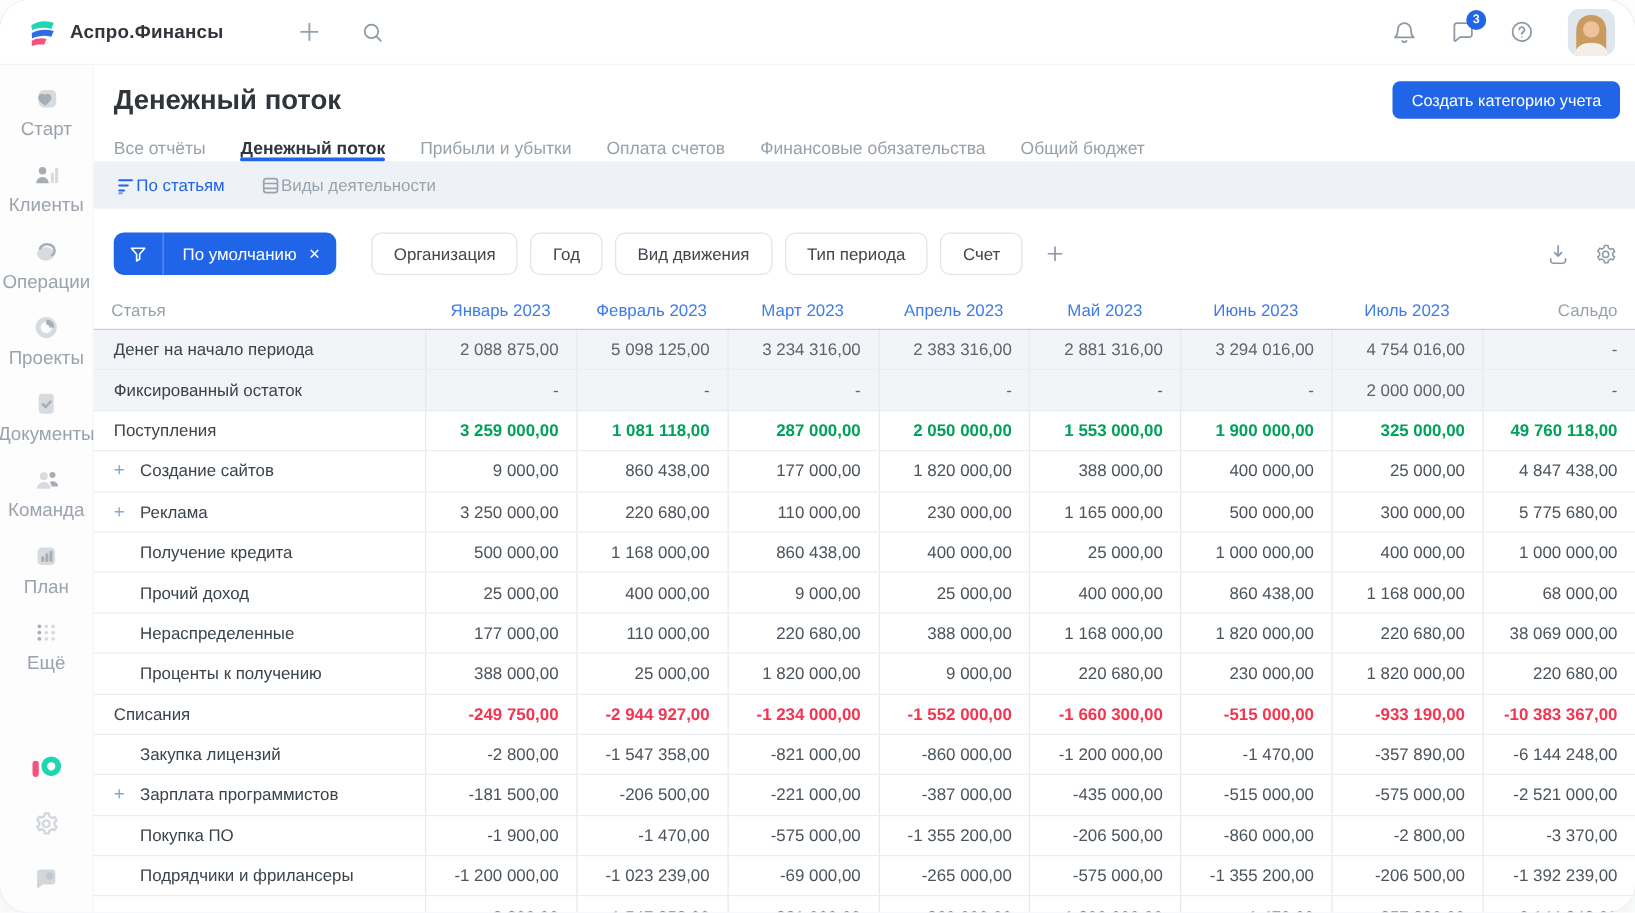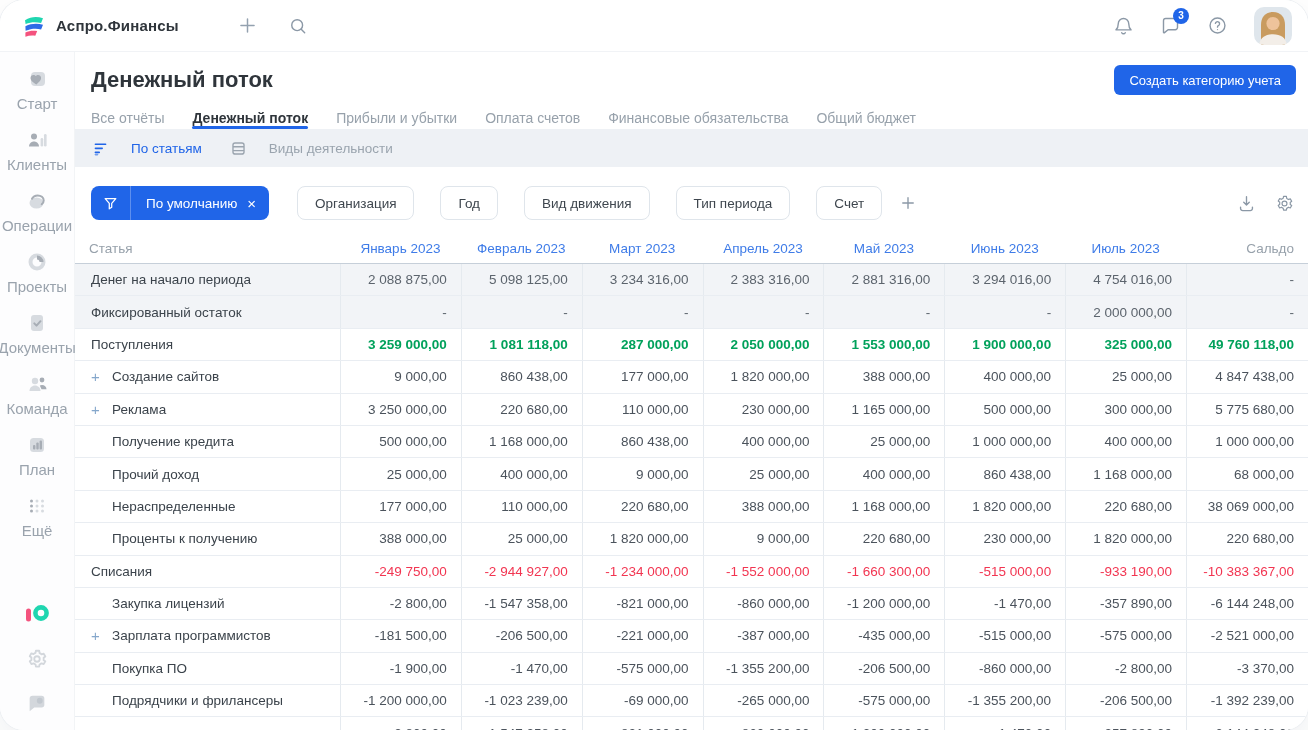--- a/index.html
+++ b/index.html
@@ -37,51 +37,51 @@
   .page-head{padding:13px 12px 0 16px}
   .head-top{display:flex;align-items:center;justify-content:space-between}
   .page-title{font-size:22px;font-weight:600;color:#2f353b}
   .create-btn{height:30px;padding:0 15px;background:var(--accent);color:#fff;border:none;border-radius:6px;
               font-size:13px;font-family:inherit;cursor:pointer}
   .tabs{display:flex;gap:28px;margin-top:15px}
   .tab{font-size:14px;color:#97a1ab;padding-bottom:3px;position:relative;cursor:pointer;white-space:nowrap}
   .tab.active{color:#2f353b;font-weight:700}
   .tab.active::after{content:"";position:absolute;left:0;right:0;bottom:0;height:3px;border-radius:2px;background:var(--accent)}
   .subbar{height:38px;flex:0 0 38px;background:#eef1f5;display:flex;align-items:center;gap:28px;padding:0 17px}
-  .subtab{display:flex;align-items:center;gap:22px;font-size:13.5px;color:#9aa4ae;cursor:pointer}
+  .subtab{display:flex;align-items:center;gap:0;font-size:13.5px;color:#9aa4ae;cursor:pointer}
   .subtab.active{color:var(--accent)}
   
   .toolbar{display:flex;align-items:center;padding:19px 14px 14px 16px;gap:9px}
   .chip-active{display:inline-flex;align-items:stretch;background:var(--accent);border-radius:8px;color:#fff;
                overflow:hidden;cursor:pointer;height:34px;margin-right:19px}
   .chip-active .funnel{width:40px;display:flex;align-items:center;justify-content:center;
                        border-right:1px solid rgba(255,255,255,.28)}
   .chip-active .lbl{display:flex;align-items:center;padding:0 8px 0 15px;font-size:13.5px}
   .chip-active .x{display:flex;align-items:center;padding:0 13px 0 2px;font-size:15px}
-  .chips{display:flex;gap:26px}
+  .chips{display:flex;gap:10px}
   .chip{height:34px;display:inline-flex;align-items:center;border:1px solid #dfe5eb;border-radius:8px;
         background:#fff;padding:0 17px;font-size:13.5px;color:#3e464e;cursor:pointer;white-space:nowrap}
   .add{margin-left:8px}
   .toolbar-right{margin-left:auto;display:flex;gap:19px;align-items:center}
   
   .table{flex:1;min-height:0;overflow:hidden;display:flex;flex-direction:column}
   .thead,.trow{display:grid;grid-template-columns:265px repeat(7,1fr) 122px}
   .thead{height:30px;flex:0 0 30px;align-items:center;border-bottom:1.5px solid #c6cfd9}
   .hcell{font-size:13.5px;color:#97a1ab;padding:0 14px;white-space:nowrap}
   .hcell.month{color:var(--link);text-align:center;cursor:pointer}
   .hcell.saldo{text-align:right}
   .trow{height:32.4px;flex:0 0 32.4px;border-bottom:1px solid #e9edf2}
   .cell{font-size:13.5px;height:100%;display:flex;align-items:center;white-space:nowrap}
   .cell.num{justify-content:flex-end;padding:0 14px;color:#4b535c;border-left:1px solid #e5eaef}
   .cell.label{padding-left:16px;color:#3b434b}
   .lead{display:inline-flex;width:21px;flex:0 0 21px;color:#85a7cb;font-size:15px;font-weight:400;line-height:1}
   .trow.muted{background:#f2f4f7}
   .trow.muted .cell.num{color:#5c646d}
   .trow.income .cell.num{color:var(--income);font-weight:700}
-  .trow.expense .cell.num{color:var(--expense);font-weight:400}
+  .trow.expense .cell.num{color:var(--expense);font-weight:700}
 </style>
 </head>
 <body>
 
 <div class="app">
 
   <header class="topbar">
     <div class="brand">
       <span class="icon-btn">
         <svg width="24" height="24" viewBox="0 0 24 24">

